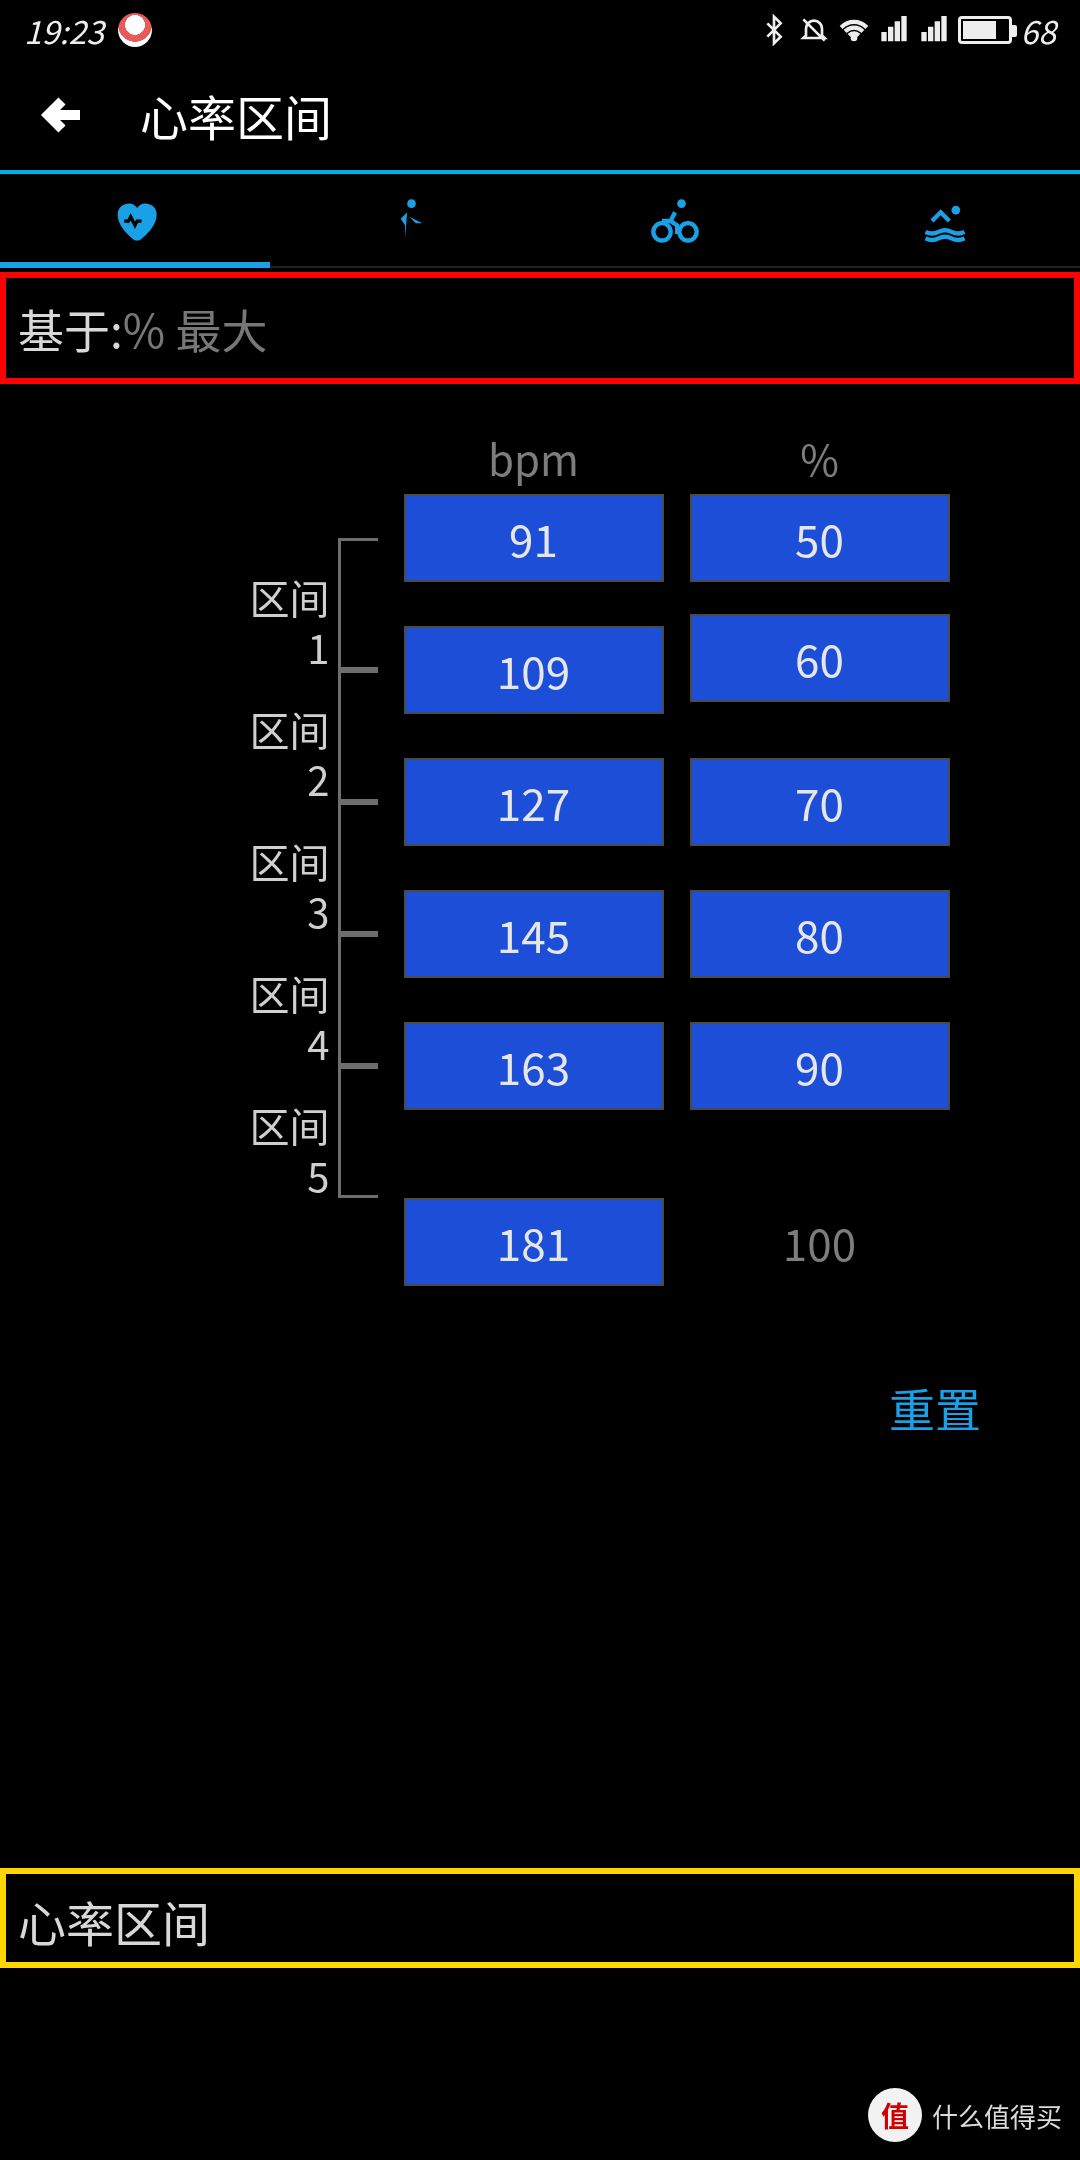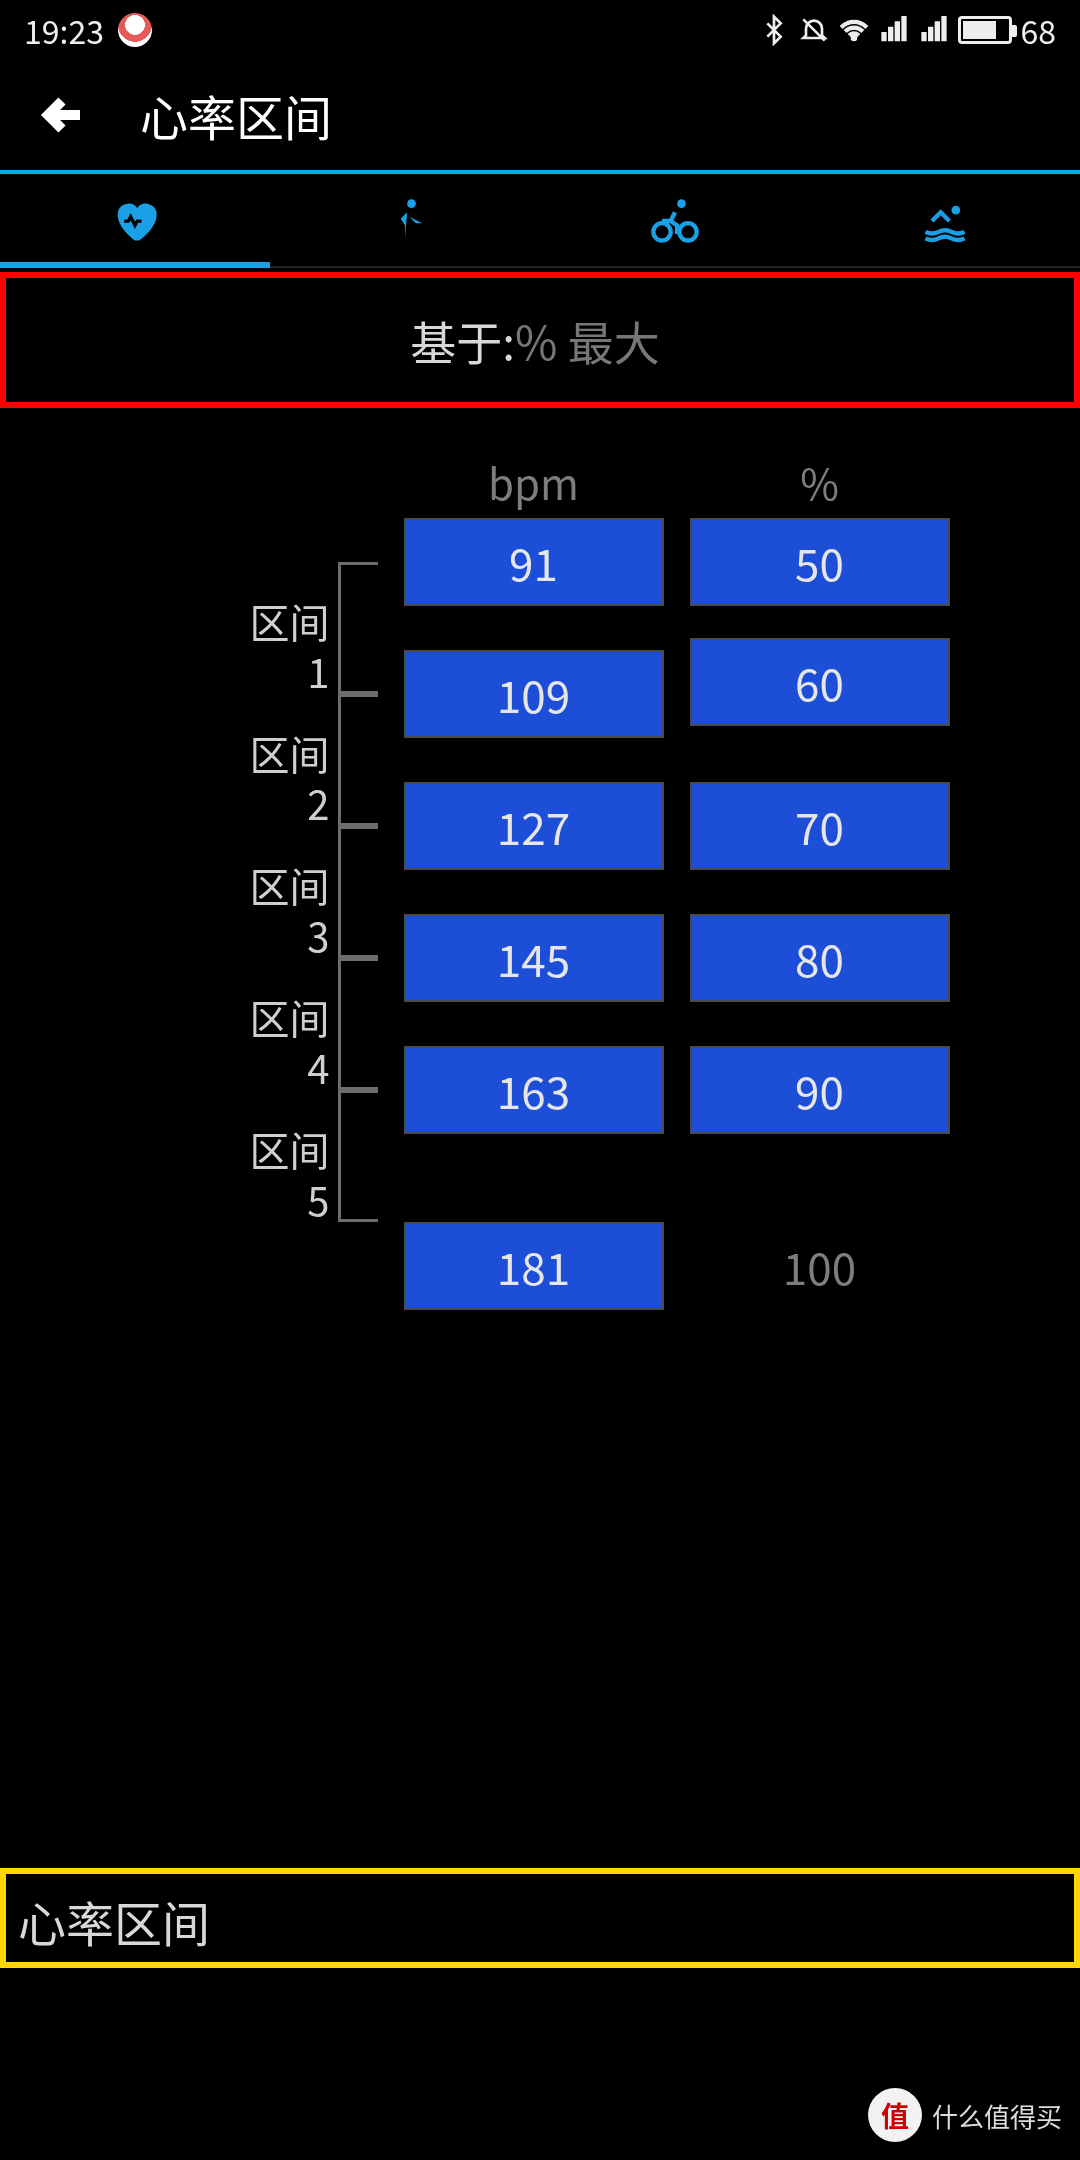--- a/index.html
+++ b/index.html
@@ -13,20 +13,21 @@
     position: relative;
   }
   .status-bar {
     height: 60px;
     display: flex;
     align-items: center;
     justify-content: space-between;
     padding: 0 24px;
     font-size: 32px;
     color: #eee;
+    font-style: italic;
   }
   .status-left { display: flex; align-items: center; gap: 14px; }
   .status-right { display: flex; align-items: center; gap: 8px; }
   .avatar-icon {
     width: 34px; height: 34px;
     background: radial-gradient(circle at 50% 35%, #fff 35%, #e75a5a 36% 60%, #fff 61%);
     border-radius: 50%;
   }
   .battery-box {
     width: 54px; height: 28px;
@@ -66,24 +67,24 @@
   .tab { flex:1; display:flex; align-items:center; justify-content:center; position:relative; }
   .tab svg { width:52px; height:52px; fill:#1aa0e6; }
   .tab.swim svg, .tab.bike svg, .tab.run svg { fill:#1aa0e6; }
   .tab.active::after {
     content:''; position:absolute; left:0; right:0; bottom:-2px; height:6px; background:#1aa0e6;
   }
 
   .red-box {
     border: 6px solid #ff0000;
     margin-top: 4px;
-    height: 136px;
+    height: 112px;
     display:flex;
     align-items:center;
-    justify-content:center;
+    justify-content:flex-start;
     padding: 0 22px 0 12px;
   }
   .based-label { font-size:46px; color:#d8d8d8; }
   .based-value { font-size:46px; color:#777; }
 
   .zones-area {
     padding: 44px 47px 0 44px;
   }
   .zone-grid {
     display:grid;
@@ -279,20 +280,21 @@
     <div class="values-col">
       <div class="value-box" style="top:0">50</div>
       <div class="value-box" style="top:120px">60</div>
       <div class="value-box" style="top:264px">70</div>
       <div class="value-box" style="top:396px">80</div>
       <div class="value-box" style="top:528px">90</div>
       <div class="value-box readonly" style="top:704px">100</div>
     </div>
   </div>
 
+  <div class="reset-link">重置</div>
 </div>
 
 <div class="yellow-box">
   <span class="addl-label">心率区间</span>
 </div>
 
 <div class="watermark">
   <div class="wm-circle">值</div>
   <div class="wm-text">什么值得买</div>
 </div>

